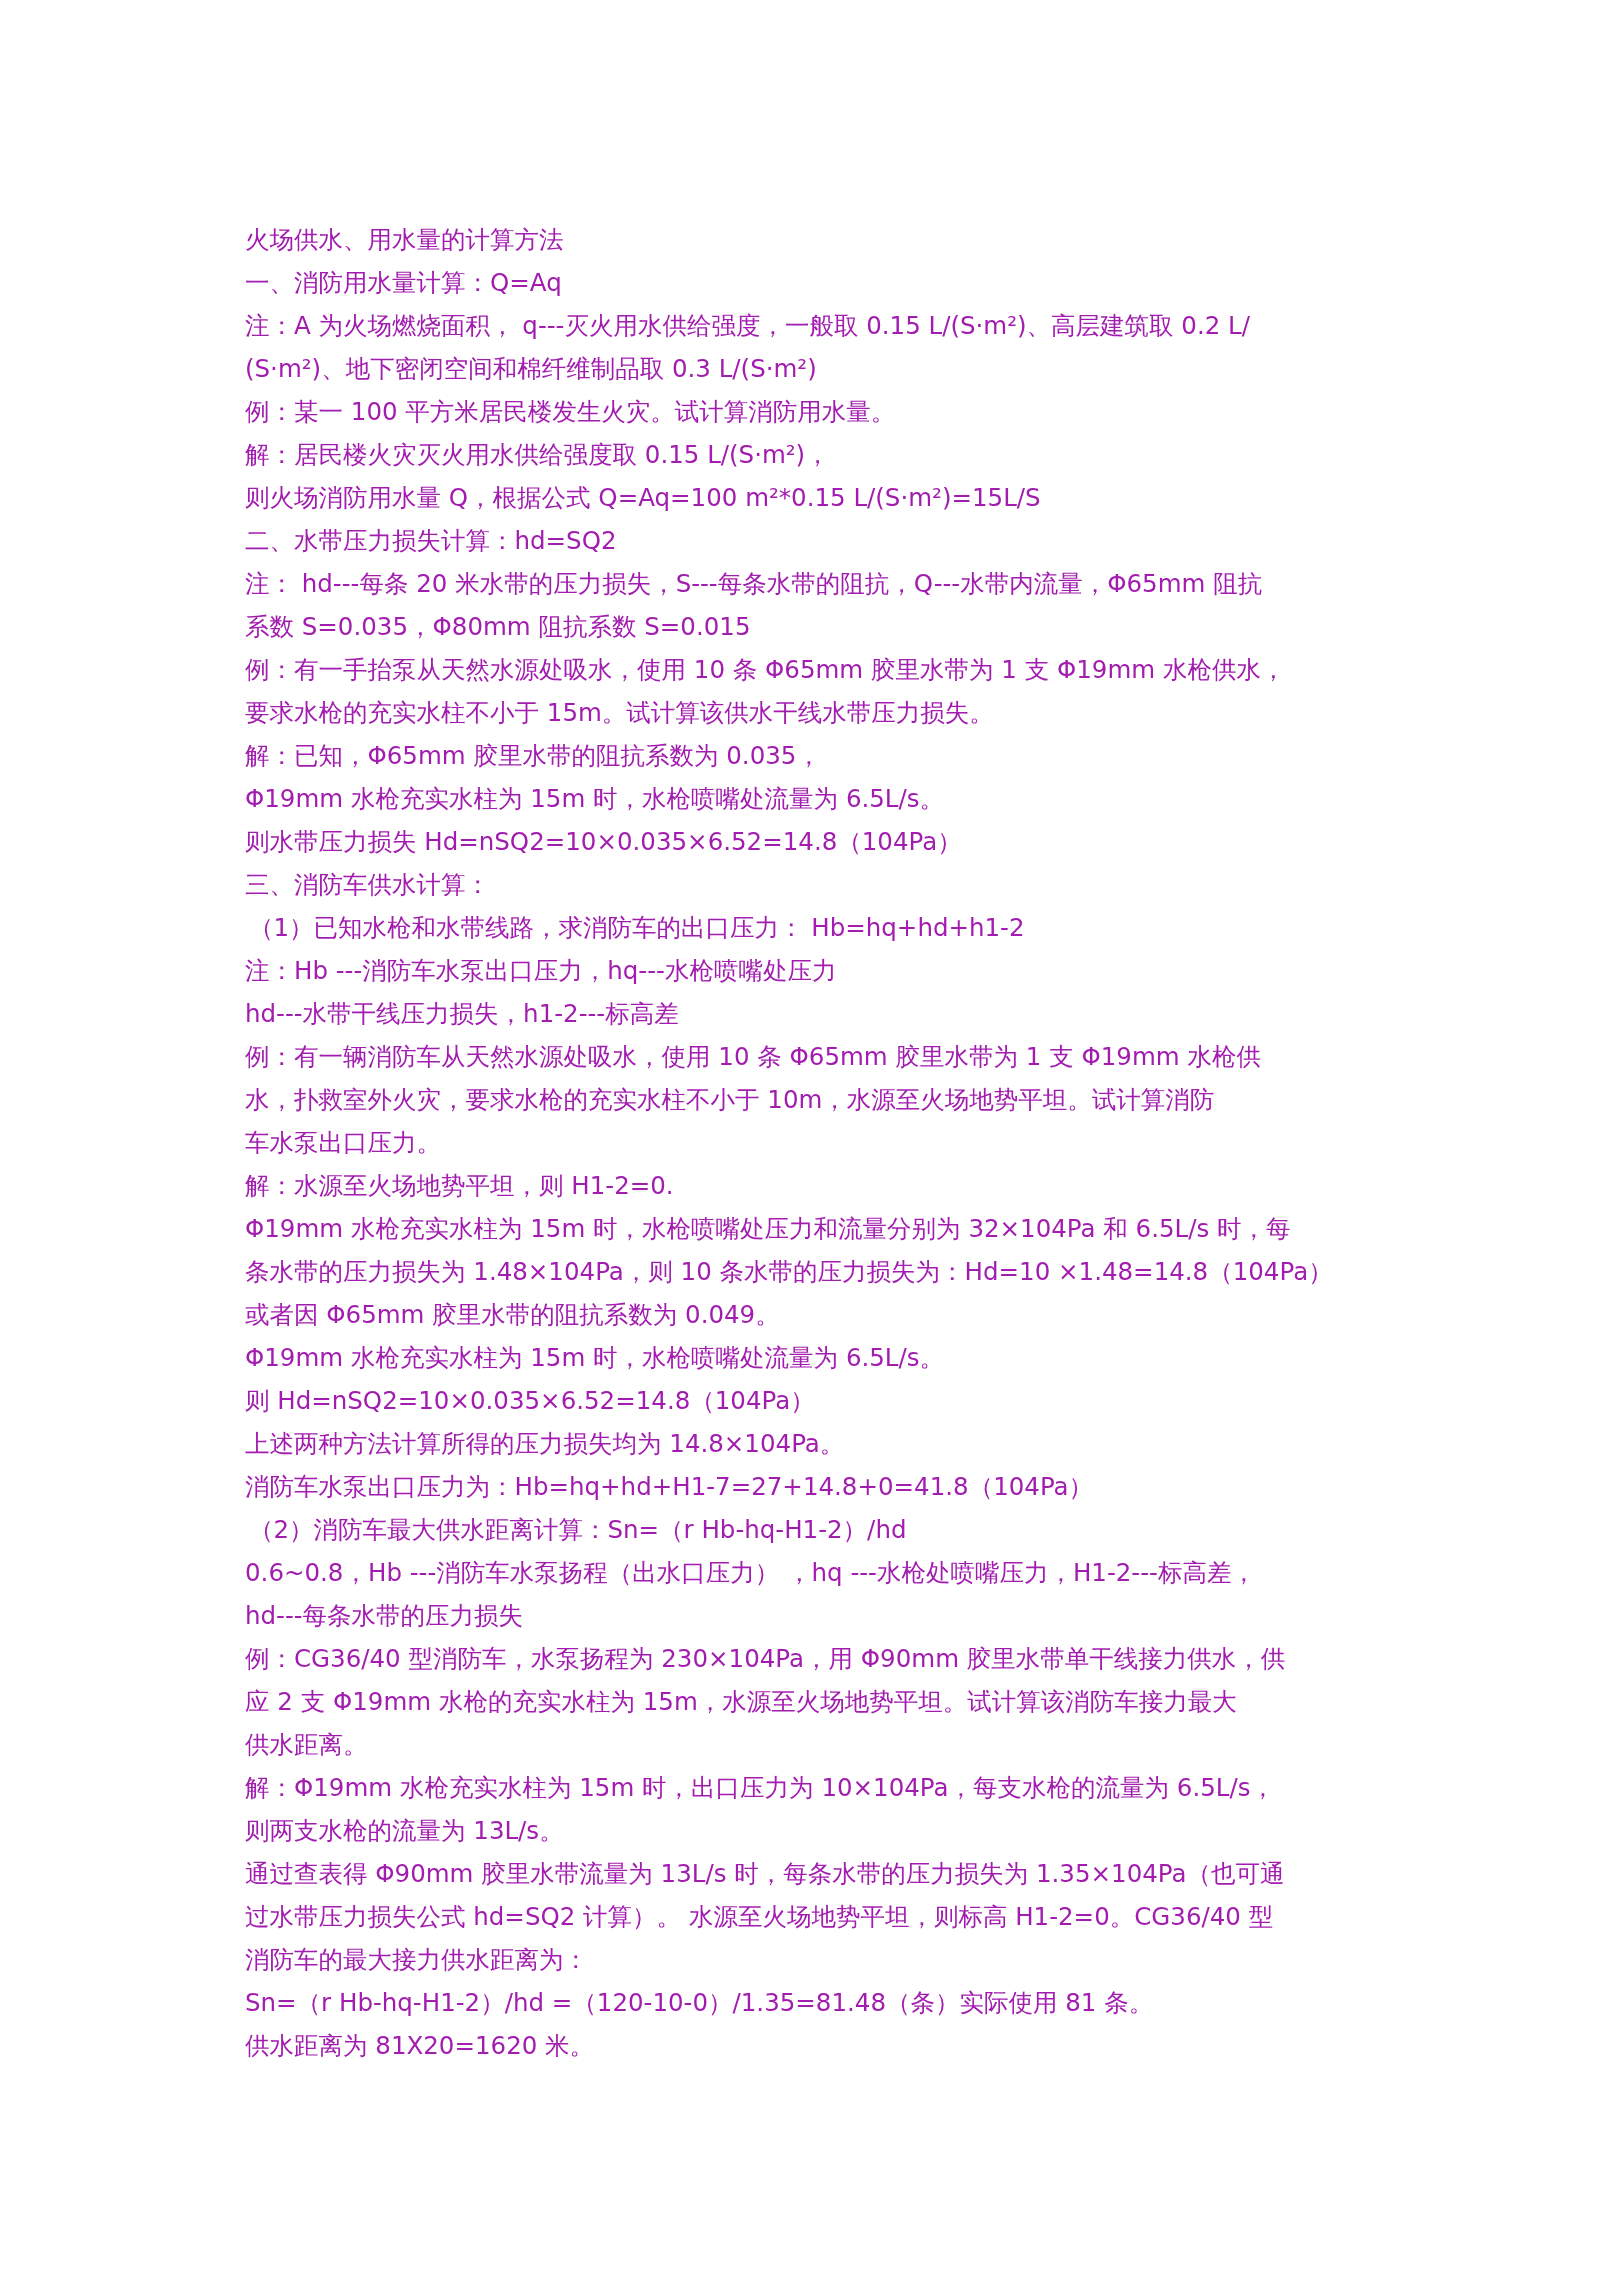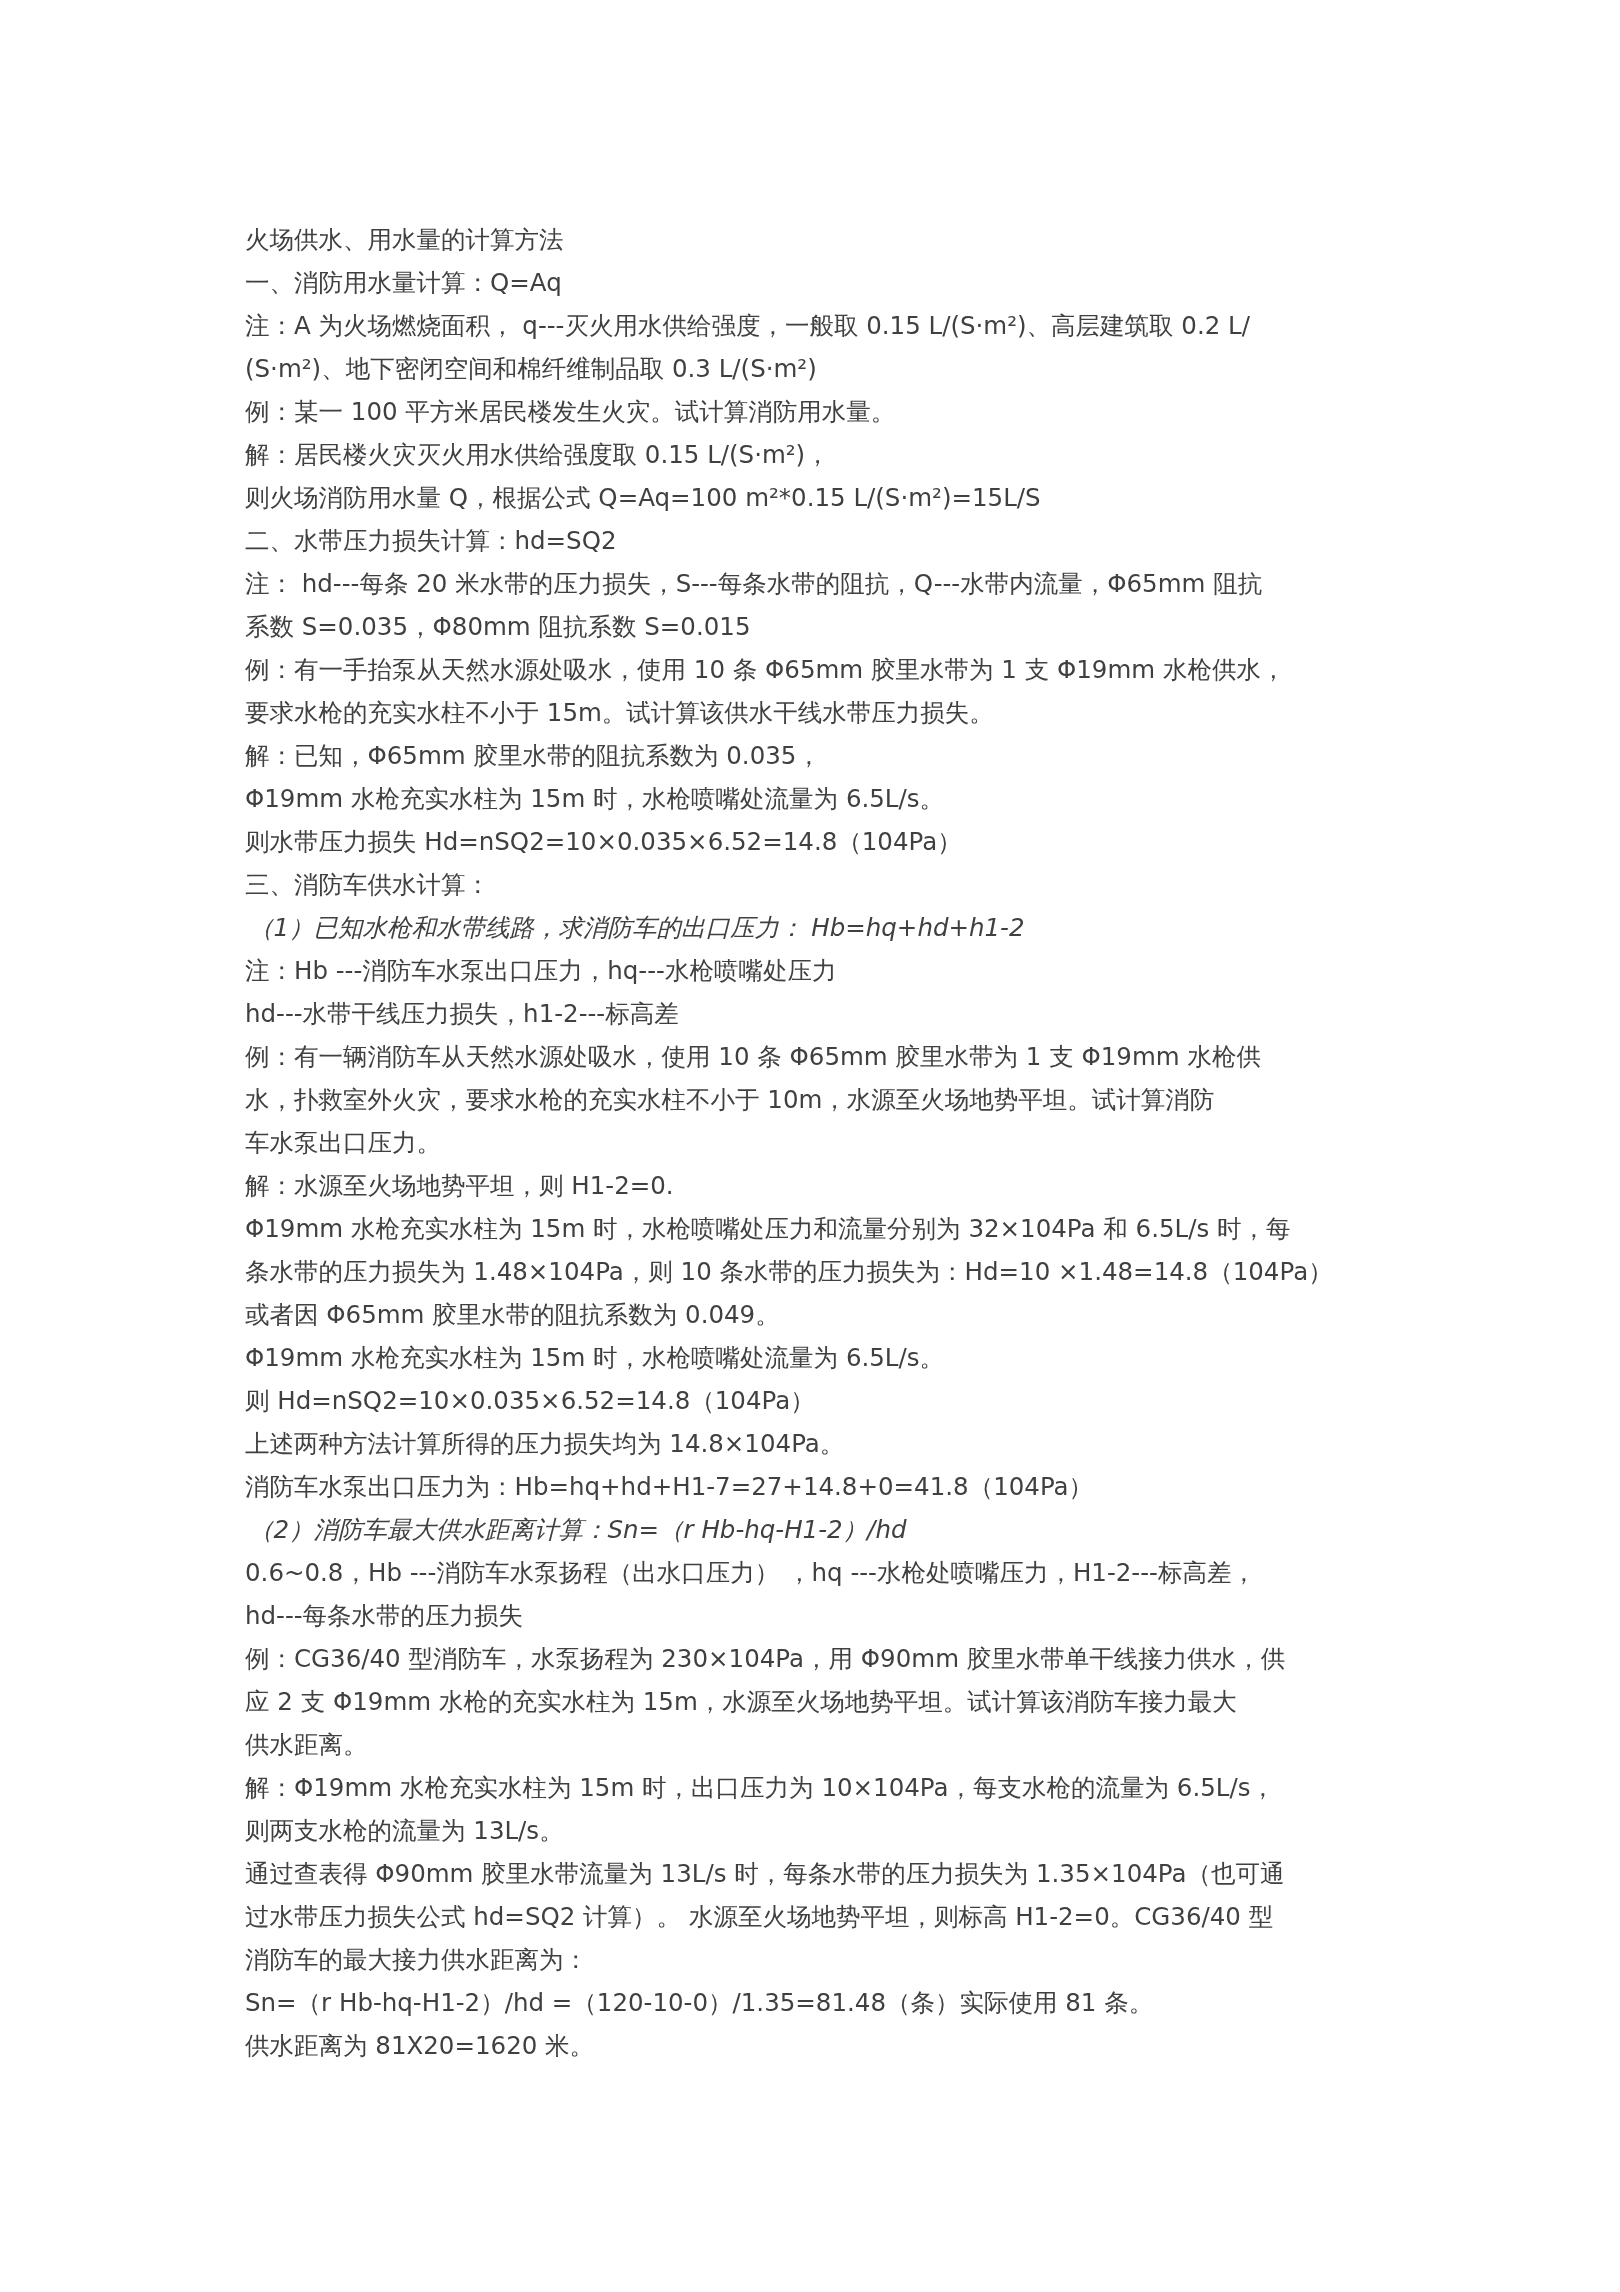--- a/index.html
+++ b/index.html
@@ -21,32 +21,31 @@
       height: 2293px;
       background: #ffffff;
     }
     .content {
       position: absolute;
       left: 245px;
       top: 218px;
       width: 1176px;
       font-family: "DejaVu Sans", "Liberation Sans", sans-serif;
       font-size: 24.5px;
-      color: #404040;
+      color: #a21caf;
       letter-spacing: 0px;
     }
     .line {
       height: 43px;
       line-height: 43px;
       white-space: nowrap;
       overflow: visible;
     }
     .line.indent {
       padding-left: 3.9px;
-      font-style: italic;
     }
   </style>
 </head>
 <body>
 
 <div class="page">
   <div class="content">
     <div class="line">火场供水、用水量的计算方法</div>
     <div class="line">一、消防用水量计算：Q=Aq</div>
     <div class="line">注：A 为火场燃烧面积， q---灭火用水供给强度，一般取 0.15 L/(S·m²)、高层建筑取 0.2 L/</div>

